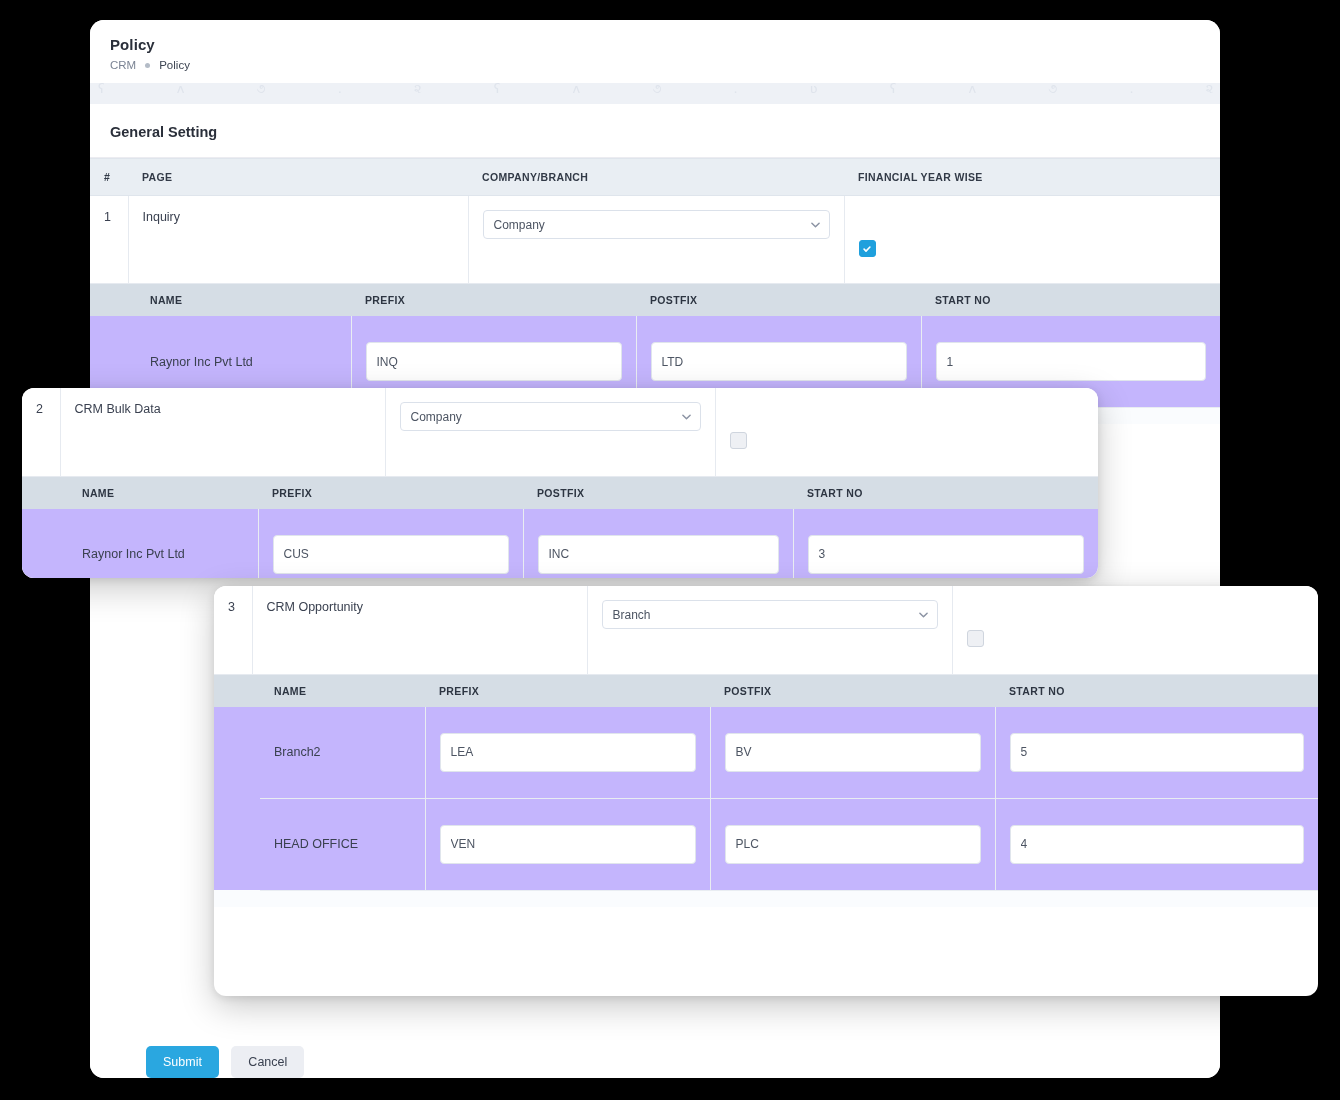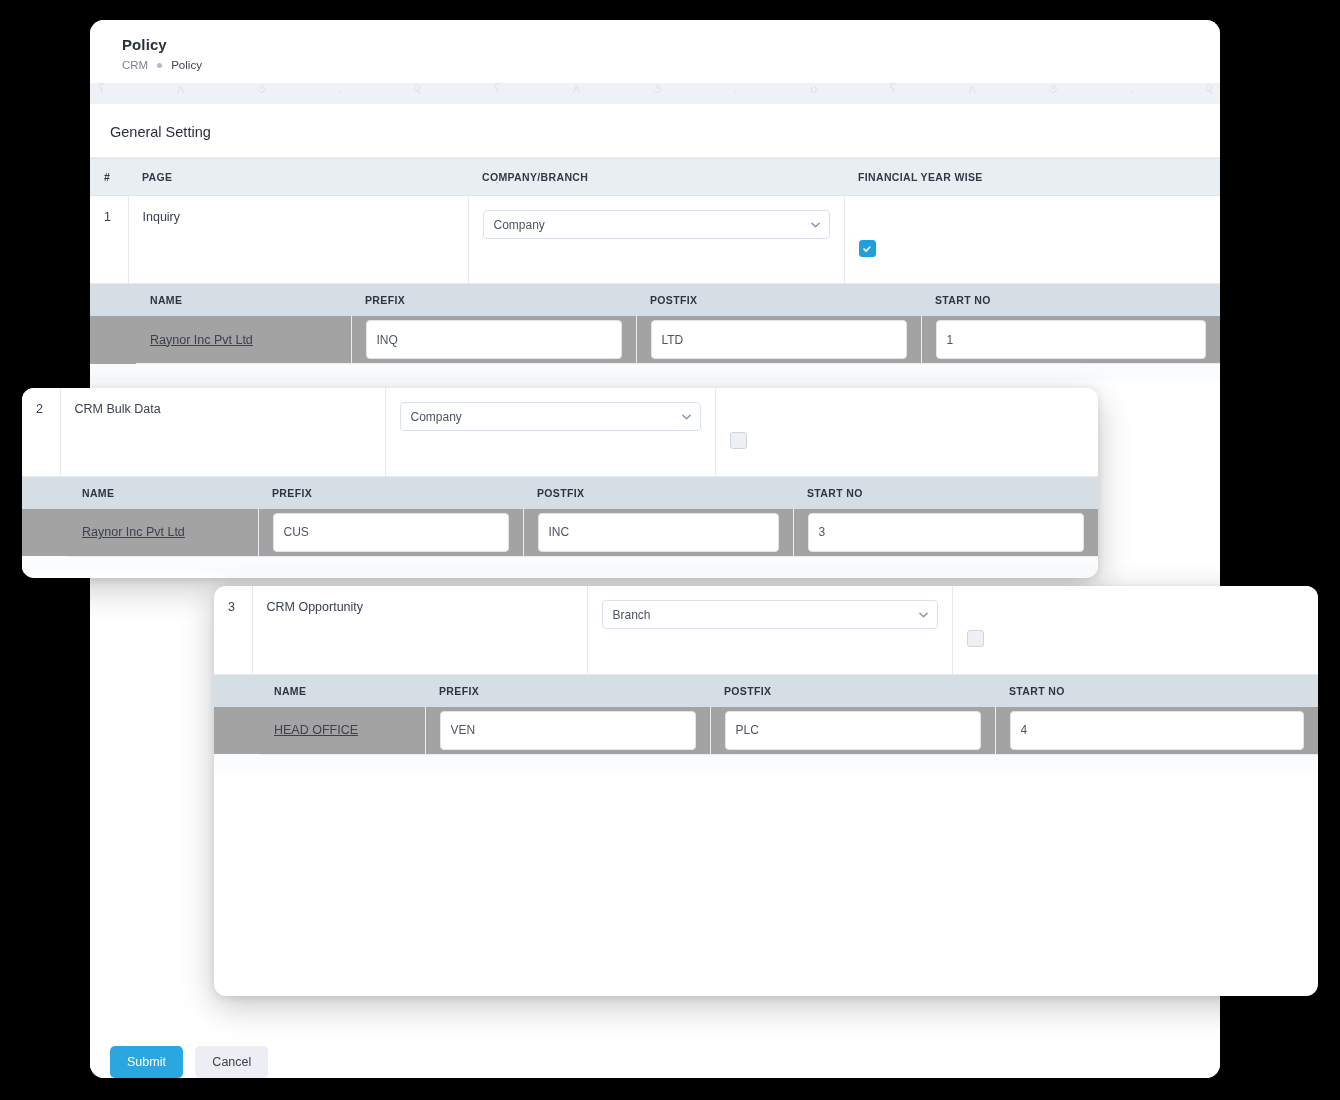--- a/index.html
+++ b/index.html
@@ -17,21 +17,21 @@
     position: absolute;
     left: 90px; top: 20px;
     width: 1130px; height: 1058px;
     background: #ffffff;
     border-radius: 14px;
     overflow: hidden;
     box-shadow: 0 8px 30px rgba(0,0,0,0.30);
   }
   .page-head {
     background: #ffffff;
-    padding: 16px 20px 12px 32px;
+    padding: 16px 20px 12px 20px;
   }
   .page-title {
     font-size: 15px; font-weight: bold; color: #2a2f3a;
     margin: 0 0 6px 0; letter-spacing: .1px;
   }
   .breadcrumb { display: flex; align-items: center; gap: 9px; font-size: 11.5px; }
   .crumb-muted { color: #7b8494; }
   .crumb-dot {
     width: 5px; height: 5px; border-radius: 50%;
     background: #b4bcc7; display: inline-block;
@@ -49,21 +49,21 @@
     position: absolute; top: -2px; left: 8px;
     white-space: nowrap;
     font-size: 13px;
     color: #dfe4ec;
     letter-spacing: 34px;
     font-family: "DejaVu Sans", sans-serif;
   }
 
   .section-card { background:#ffffff; }
   .section-title {
-    font-size: 14.5px; font-weight: normal; color: #2a2f3a;
+    font-size: 14.5px; font-weight: bold; color: #2a2f3a;
     padding: 20px 20px 17px 20px;
     border-bottom: 1px solid #ececf1;
   }
 
   
   .otable { width: 100%; border-collapse: collapse; table-layout: fixed; }
   .otable thead th {
     background: #e9eef3;
     color: #323a47;
     font-size: 10.5px;
@@ -130,29 +130,28 @@
   .itable thead th {
     background: #d5dde5;
     color: #2d3542;
     font-size: 10.5px;
     font-weight: bold;
     letter-spacing: .35px;
     text-align: left;
     padding: 10px 14px;
   }
   .itable td {
-    background: #a3a3a3;
+    background: #c4b5fd;
     border-bottom: 1px solid #e9edf2;
     border-right: 1px solid #e9edf2;
-    padding: 4px 14px;
+    padding: 26px 14px;
     font-size: 12.5px;
     color: #3a4150;
     height: 47px;
     vertical-align: middle;
-    text-decoration: underline;
   }
   .itable td:last-child { border-right: none; }
   .itable tr:last-child td { border-bottom: 1px solid #e9edf2; }
   .txt {
     width: 100%;
     height: 39px;
     border: 1px solid #e0e5ec;
     border-radius: 4px;
     background: #fff;
     font-size: 12px;
@@ -191,21 +190,21 @@
   }
   .btn {
     display: inline-flex; align-items: center; justify-content: center;
     height: 32px; padding: 0 17px;
     border-radius: 5px;
     font-size: 12.5px;
     border: none;
     cursor: pointer;
     font-family: "Liberation Sans", sans-serif;
   }
-  .btn-primary { background: #2aa7e0; color: #ffffff; }
+  .btn-primary { background: #2aa7e0; color: #ffffff; margin-left: 36px; }
   .btn-ghost   { background: #eceef3; color: #3a4150; margin-left: 8px; }
 </style>
 </head>
 <body>
 
 <div class="stage">
 
   <div class="grey-backdrop" id="grey-a"></div>
 
   <div class="base-window">
@@ -385,20 +384,27 @@
             <th class="inner-pad-l"></th>
             <th style="width:165px">NAME</th>
             <th style="width:285px">PREFIX</th>
             <th style="width:285px">POSTFIX</th>
             <th>START NO</th>
           </tr>
         </thead>
         <tbody id="p3-body">
             <tr>
               <td class="inner-pad-l"></td>
+              <td>Branch2</td>
+              <td><input class="txt" value="LEA" style=""></td>
+              <td><input class="txt" value="BV" style=""></td>
+              <td><input class="txt" value="5" style=""></td>
+            </tr>
+            <tr>
+              <td class="inner-pad-l"></td>
               <td>HEAD OFFICE</td>
               <td><input class="txt" value="VEN" style=""></td>
               <td><input class="txt" value="PLC" style=""></td>
               <td><input class="txt" value="4" style=""></td>
             </tr>
           </tbody>
       </table>
       <div class="inner-foot"></div>
     </div>
   </div>

